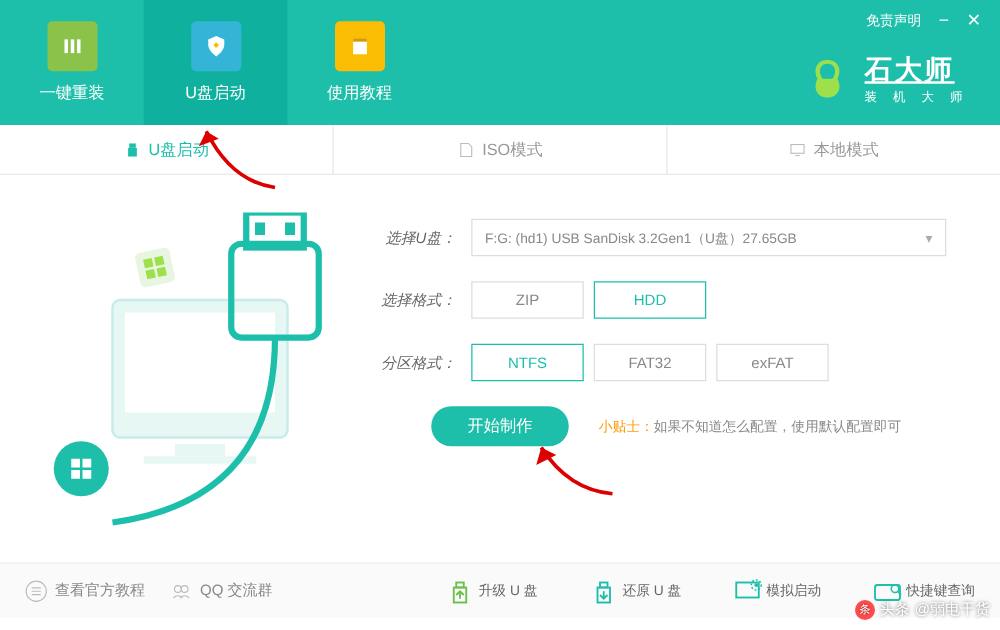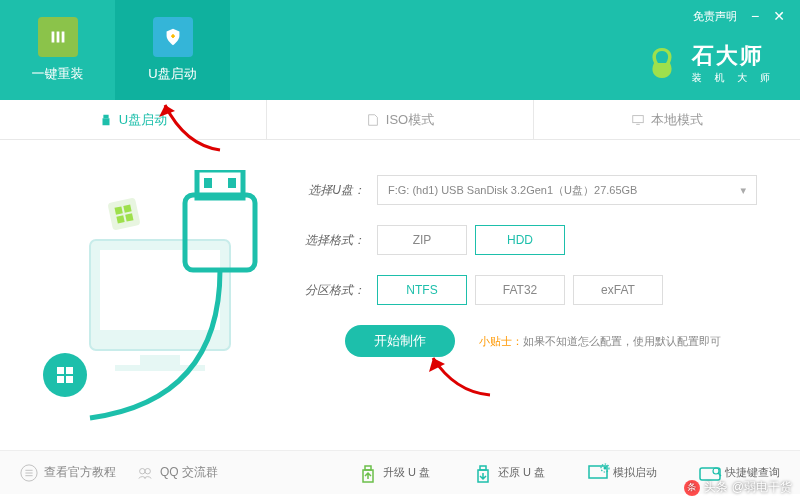--- a/index.html
+++ b/index.html
@@ -11,21 +11,21 @@
 .nav-tab.active { background: #0fb19e; }
 .nav-icon { width: 40px; height: 40px; display: flex; align-items: center; justify-content: center; border-radius: 4px; }
 .nav-icon.green { background: #8bc34a; }
 .nav-icon.yellow { background: #fbbc04; }
 
 .header-right { position: absolute; right: 15px; top: 8px; display: flex; align-items: center; gap: 14px; color: #fff; font-size: 11px; justify-content: flex-end; }
 .win-btn { cursor: pointer; font-size: 14px; }
 .brand { position: absolute; right: 25px; bottom: 15px; display: flex; align-items: center; gap: 10px; }
 .brand-logo { width: 40px; height: 40px; }
 .brand-text { color: #fff; }
-.brand-name { font-size: 22px; font-weight: bold; letter-spacing: 2px; }
+.brand-name { font-size: 22px; font-weight: bold; letter-spacing: 2px; text-decoration: underline; }
 .brand-sub { font-size: 10px; letter-spacing: 5px; }
 
 .sub-tabs { height: 40px; display: flex; border-bottom: 1px solid #e8e8e8; }
 .sub-tab { flex: 1; display: flex; align-items: center; justify-content: center; gap: 6px; font-size: 13px; color: #999; cursor: pointer; border-right: 1px solid #e8e8e8; }
 .sub-tab.active { color: #1dbfab; }
 .sub-tab:last-child { border-right: none; }
 
 .content { height: 310px; display: flex; position: relative; }
 .left-illus { width: 295px; position: relative; }
 .form-area { flex: 1; padding: 35px 25px 0 0; }
@@ -73,20 +73,29 @@
       <span>一键重装</span>
     </div>
     <div class="nav-tab active">
       <div class="nav-icon" style="background:#34b5d8">
         <svg width="22" height="22" viewBox="0 0 24 24">
             <path d="M12 3 L19 6 V11 C19 16 12 21 12 21 S5 16 5 11 V6 Z" fill="#fff"></path>
             <path d="M10 11 L14 11 M12 9 L12 13" stroke="#fbbc04" stroke-width="2"></path>
           </svg>
       </div>
       <span>U盘启动</span>
+    </div>
+    <div class="nav-tab">
+      <div class="nav-icon yellow">
+        <svg width="22" height="22" viewBox="0 0 24 24">
+            <rect x="6" y="5" width="12" height="14" fill="#fff"></rect>
+            <rect x="6" y="5" width="12" height="3" fill="#d99a00"></rect>
+          </svg>
+      </div>
+      <span>使用教程</span>
     </div>
   </div>
   <div class="header-right">
     <span>免责声明</span>
     <span class="win-btn">−</span>
     <span class="win-btn">✕</span>
   </div>
   <div class="brand">
     <svg class="brand-logo" viewBox="0 0 40 40">
         <path d="M20 5 C28 5 32 12 28 20 C32 28 28 35 20 35 C12 35 8 28 12 20 C8 12 12 5 20 5" fill="#9ee04c"></path>

